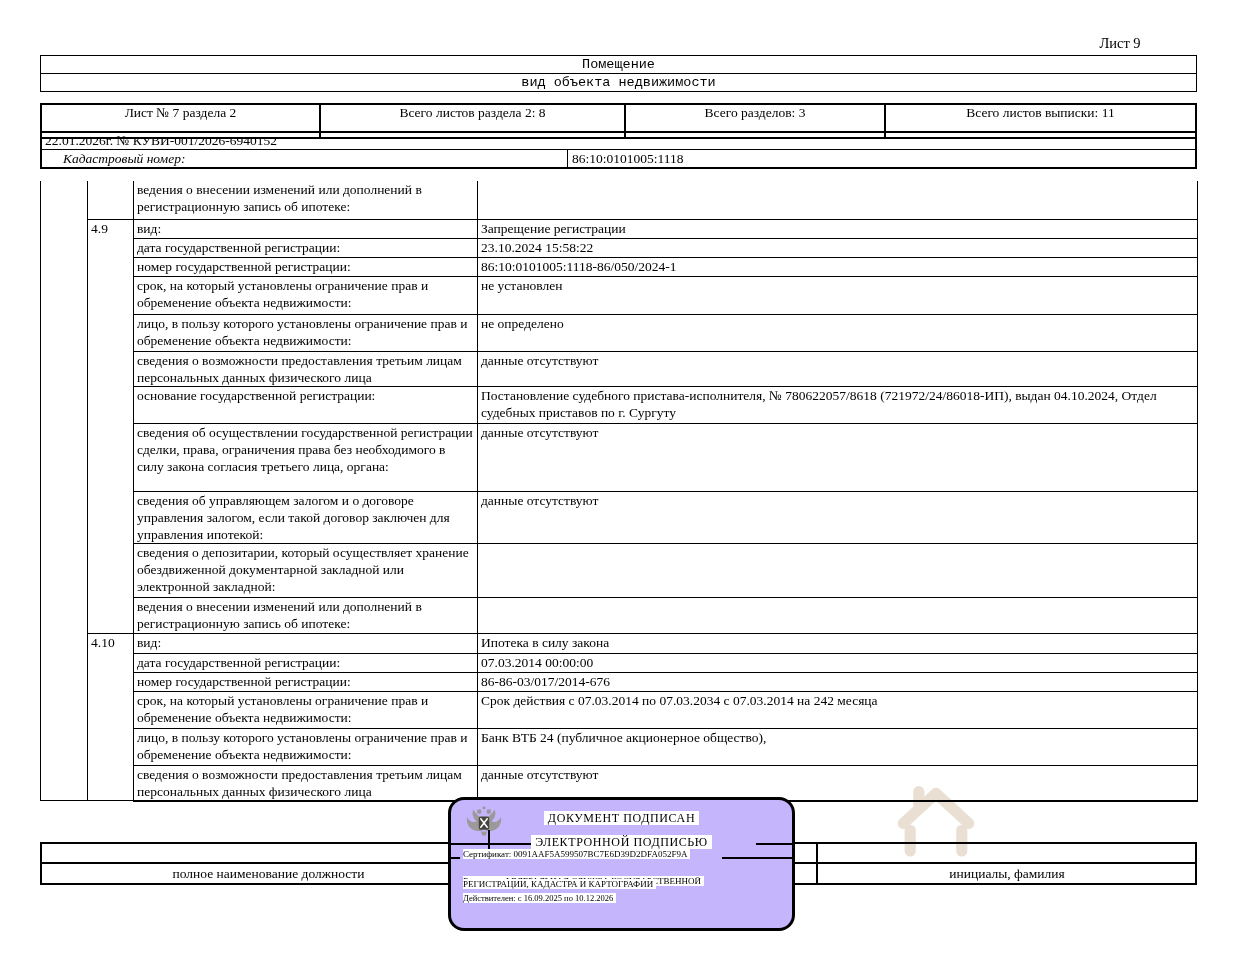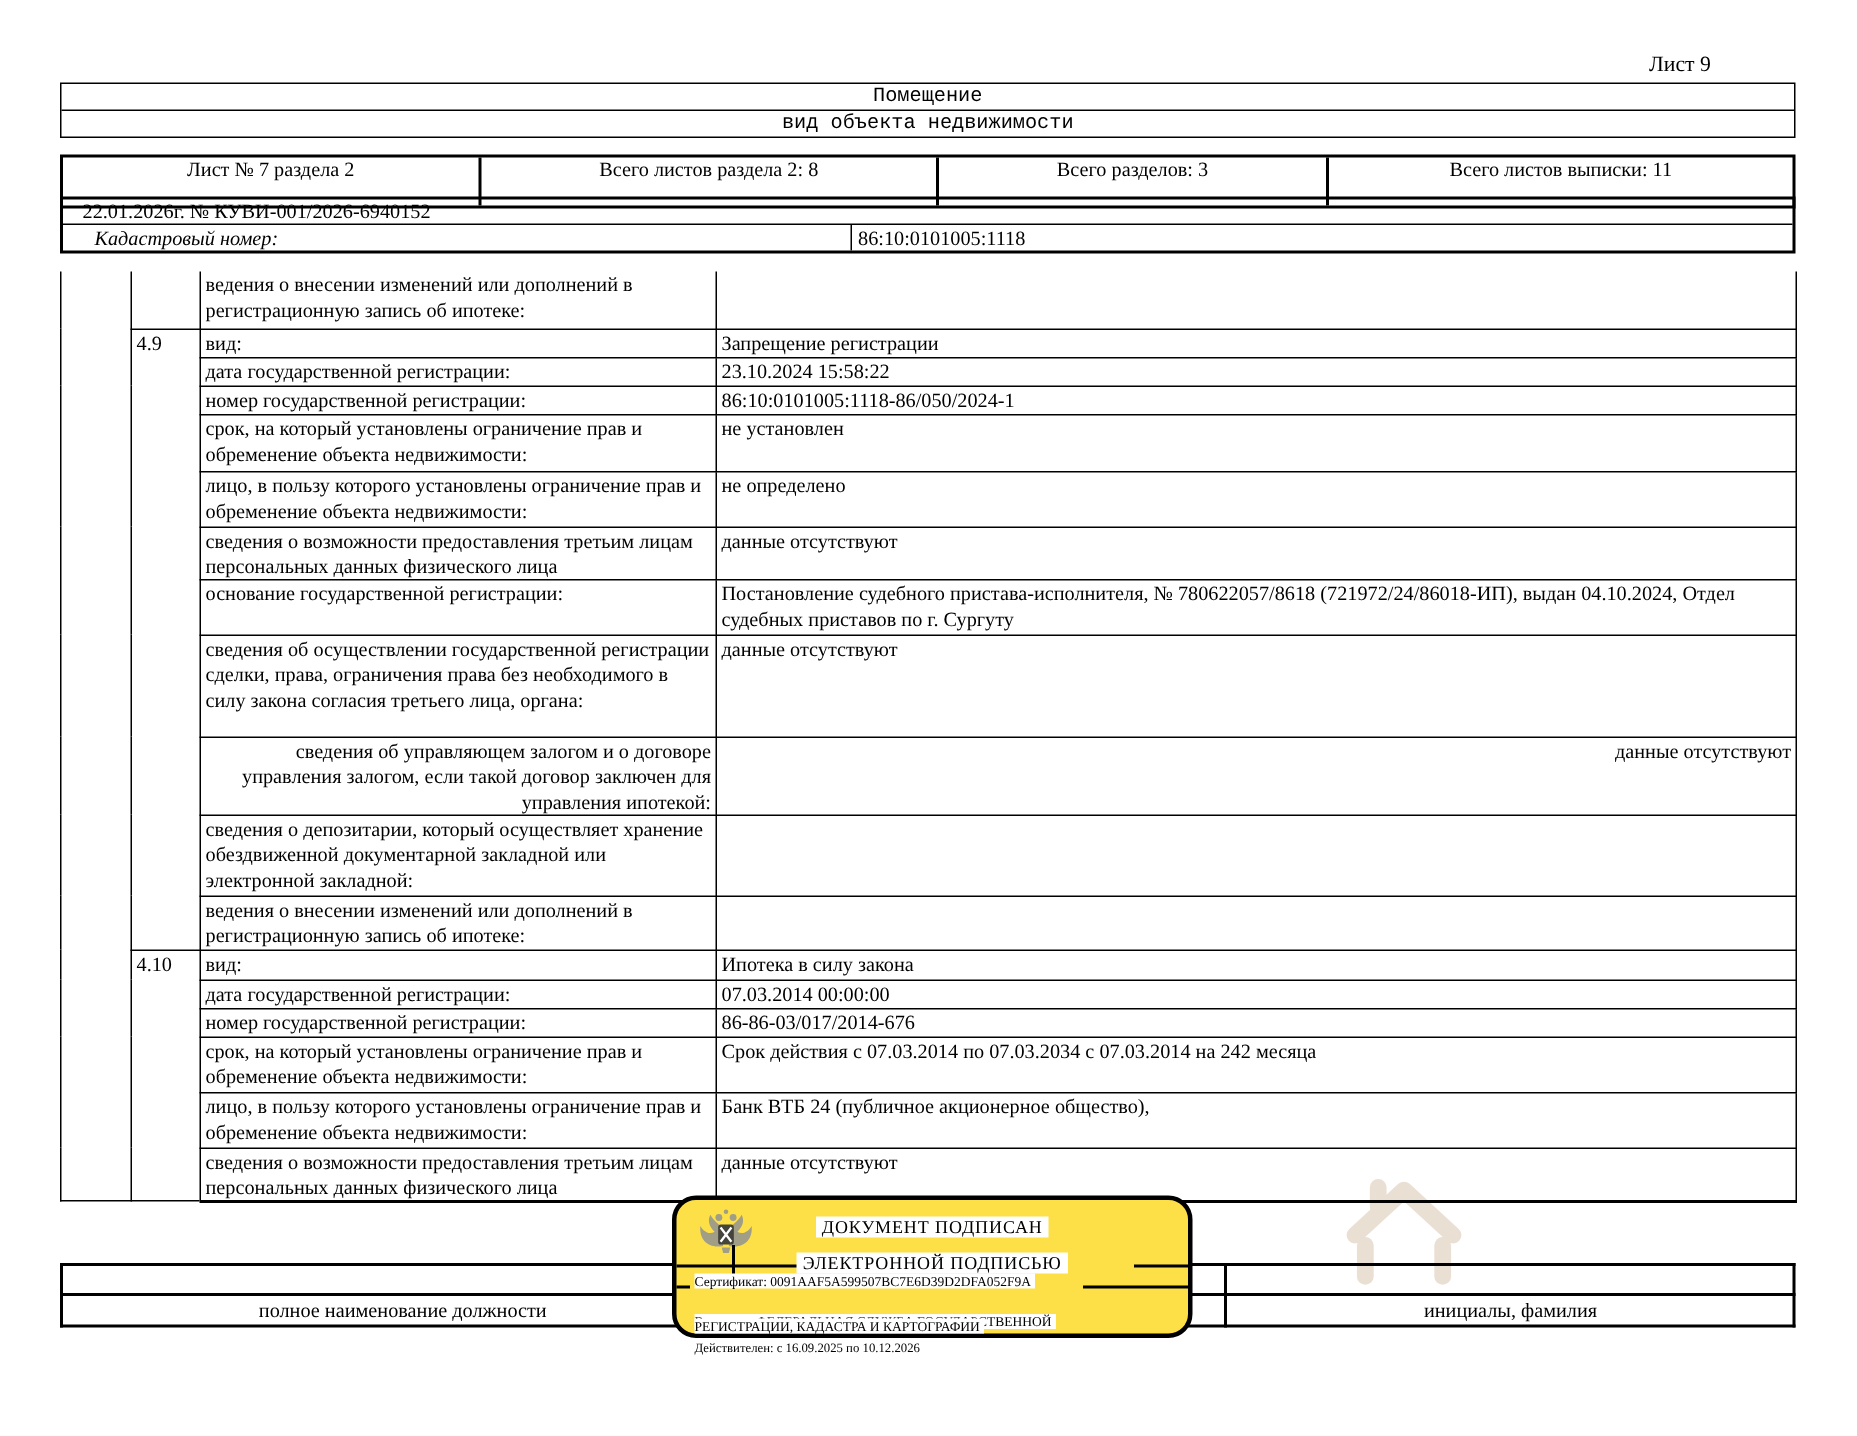--- a/index.html
+++ b/index.html
@@ -14,36 +14,36 @@
   .tblA{position:absolute;left:40px;top:55px;width:1157px;border:1px solid #000;box-sizing:border-box;font-size:13.5px;}
   .tblA .rowA{height:17px;line-height:17px;text-align:center;font-family:Liberation Mono, monospace;}
   .tblA .rowA.first{border-bottom:1px solid #000;}
   
   .tblB{position:absolute;left:40px;top:103px;width:1157px;height:36px;border:2px solid #000;box-sizing:border-box;display:flex;font-size:13.5px;}
   .tblB .cellB{box-sizing:border-box;border-right:2px solid #000;text-align:center;line-height:15px;}
   .tblB .cellB:last-child{border-right:none;}
   .cb1{width:279px;} .cb2{width:305px;} .cb3{width:260px;} .cb4{flex:1;}
   
   .tblC{position:absolute;left:40px;top:131px;width:1157px;border:2px solid #000;box-sizing:border-box;font-size:13.5px;}
-  .tblC .rC1{height:16px;line-height:16px;border-bottom:1px solid #000;padding-left:13px;}
+  .tblC .rC1{height:16px;line-height:16px;border-bottom:1px solid #000;padding-left:3px;}
   .tblC .rC2{height:17px;line-height:17px;display:flex;}
   .tblC .rC2 .lab{width:526px;box-sizing:border-box;border-right:1px solid #000;padding-left:21px;font-style:italic;}
   .tblC .rC2 .val{flex:1;padding-left:4px;}
   
   .burdens{position:absolute;left:40px;top:181px;width:1157px;border-collapse:collapse;table-layout:fixed;font-size:13.5px;}
   .burdens td{border:1px solid #000;vertical-align:top;padding:0 3px;line-height:17px;overflow:hidden;}
   .burdens tr:first-child td{border-top:none;}
   .burdens td.bottom-edge{border-bottom:2px solid #000;}
   
   .sig-line-h{position:absolute;height:2px;background:#000;z-index:1;}
   .sig-line-v{position:absolute;width:2px;background:#000;top:842px;height:43px;z-index:1;}
   .sig-label{position:absolute;top:866px;font-size:13.5px;text-align:center;z-index:1;}
   
-  .stamp{position:absolute;left:448px;top:797px;width:347px;height:95px;box-sizing:border-box;
-    border:3px solid #000;border-radius:16px;background:#fde047;z-index:2;}
+  .stamp{position:absolute;left:448px;top:797px;width:347px;height:134px;box-sizing:border-box;
+    border:3px solid #000;border-radius:16px;background:#c4b5fd;z-index:2;}
   .stamp .big{position:absolute;left:0;right:0;text-align:center;font-size:12px;letter-spacing:0.6px;}
   .stamp .big span{background:#fff;padding:0 4px;}
   .stamp .t1{top:11px;}
   .stamp .t2{top:35px;}
   .stamp .small{position:absolute;left:12px;font-size:9px;background:#fff;padding-right:3px;white-space:nowrap;}
   .stamp .s1{top:49px;}
   .stamp .s2{top:64px;margin-top:12px;}
   .stamp .s3{top:79px;}
   .stamp .s4{top:93px;font-size:8.5px;}
   .stamp .stub-h{position:absolute;height:1.5px;background:#000;}
@@ -134,21 +134,21 @@
           <td>данные отсутствуют</td>
         </tr>
         <tr style="height: 37px;">
           <td>основание государственной регистрации:</td>
           <td>Постановление судебного пристава-исполнителя, № 780622057/8618 (721972/24/86018-ИП), выдан 04.10.2024, Отдел судебных приставов по г. Сургуту</td>
         </tr>
         <tr style="height: 68px;">
           <td>сведения об осуществлении государственной регистрации сделки, права, ограничения права без необходимого в силу закона согласия третьего лица, органа:</td>
           <td>данные отсутствуют</td>
         </tr>
-        <tr style="height: 50px; text-align: right;">
+        <tr style="height: 50px;">
           <td>сведения об управляющем залогом и о договоре управления залогом, если такой договор заключен для управления ипотекой:</td>
           <td>данные отсутствуют</td>
         </tr>
         <tr style="height: 54px;">
           <td>сведения о депозитарии, который осуществляет хранение обездвиженной документарной закладной или электронной закладной:</td>
           <td></td>
         </tr>
         <tr style="height: 36px;">
           <td>ведения о внесении изменений или дополнений в регистрационную запись об ипотеке:</td>
           <td></td>

